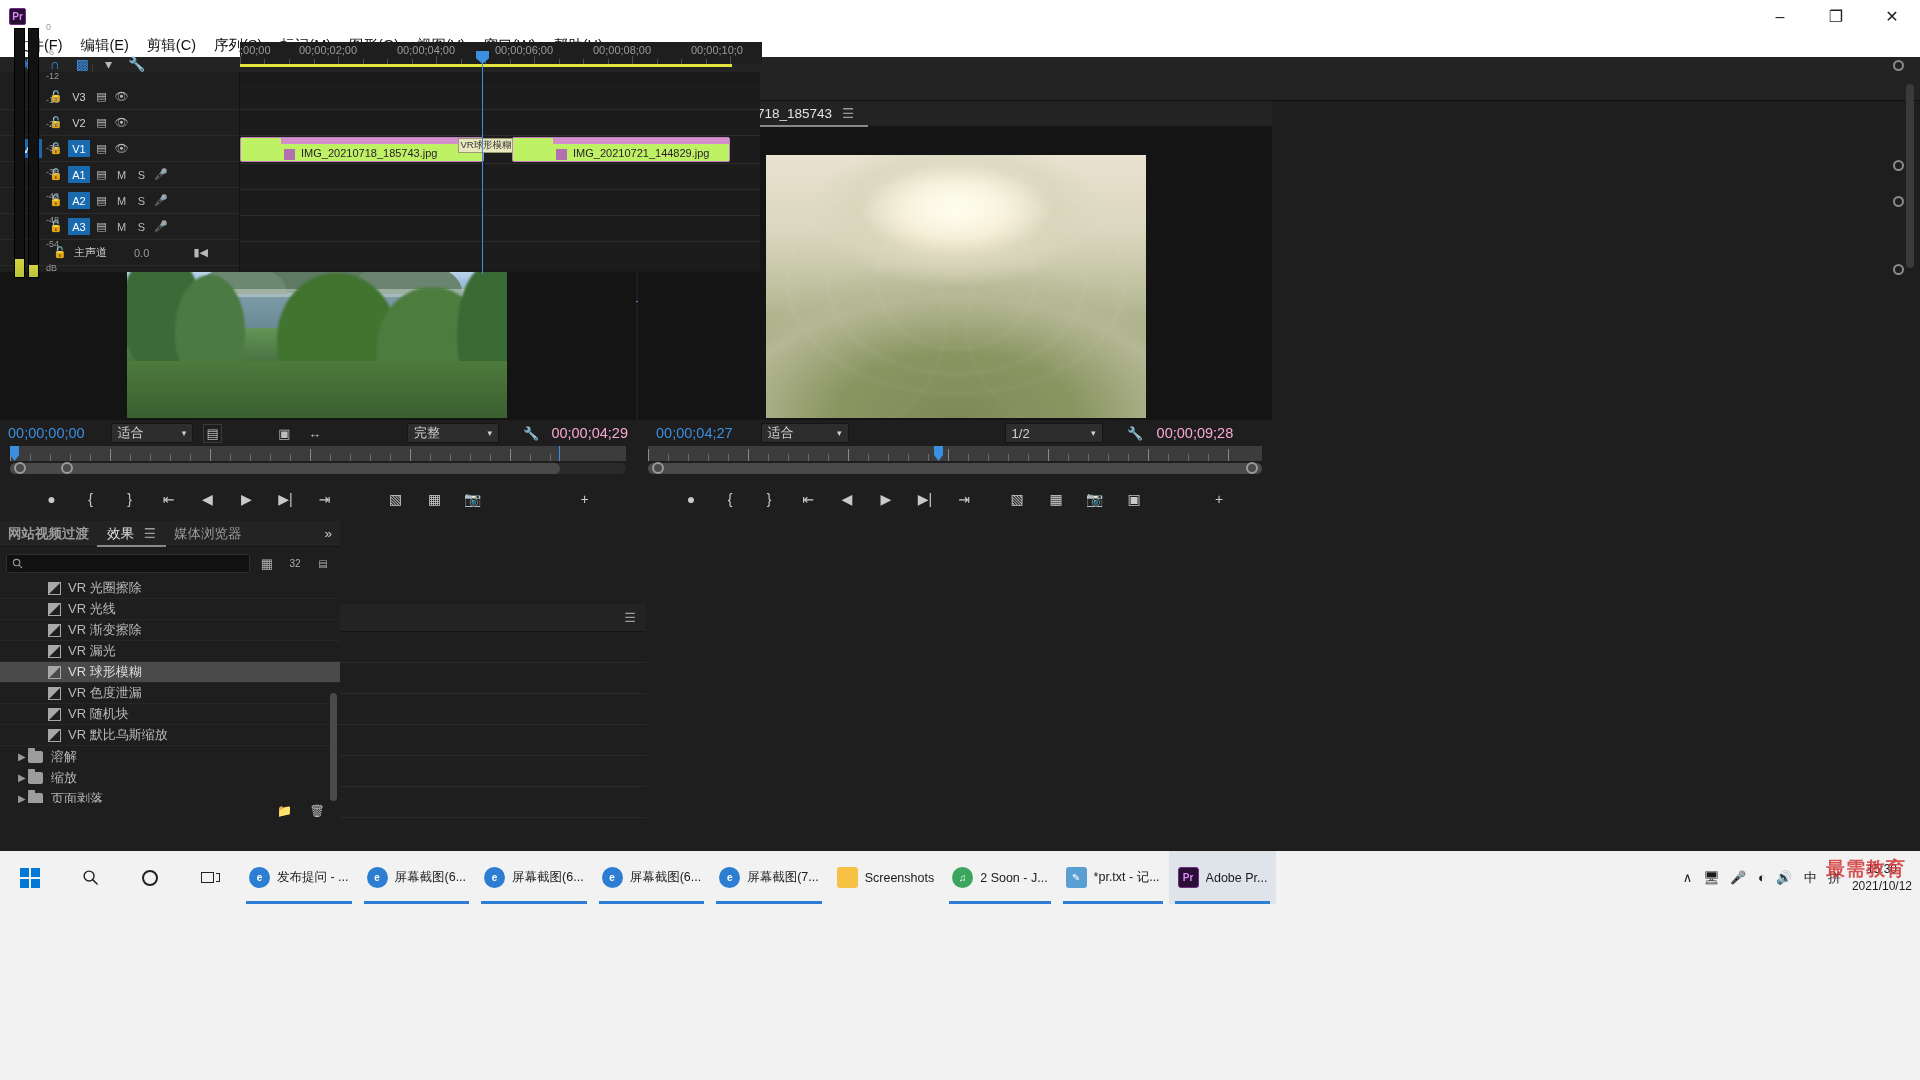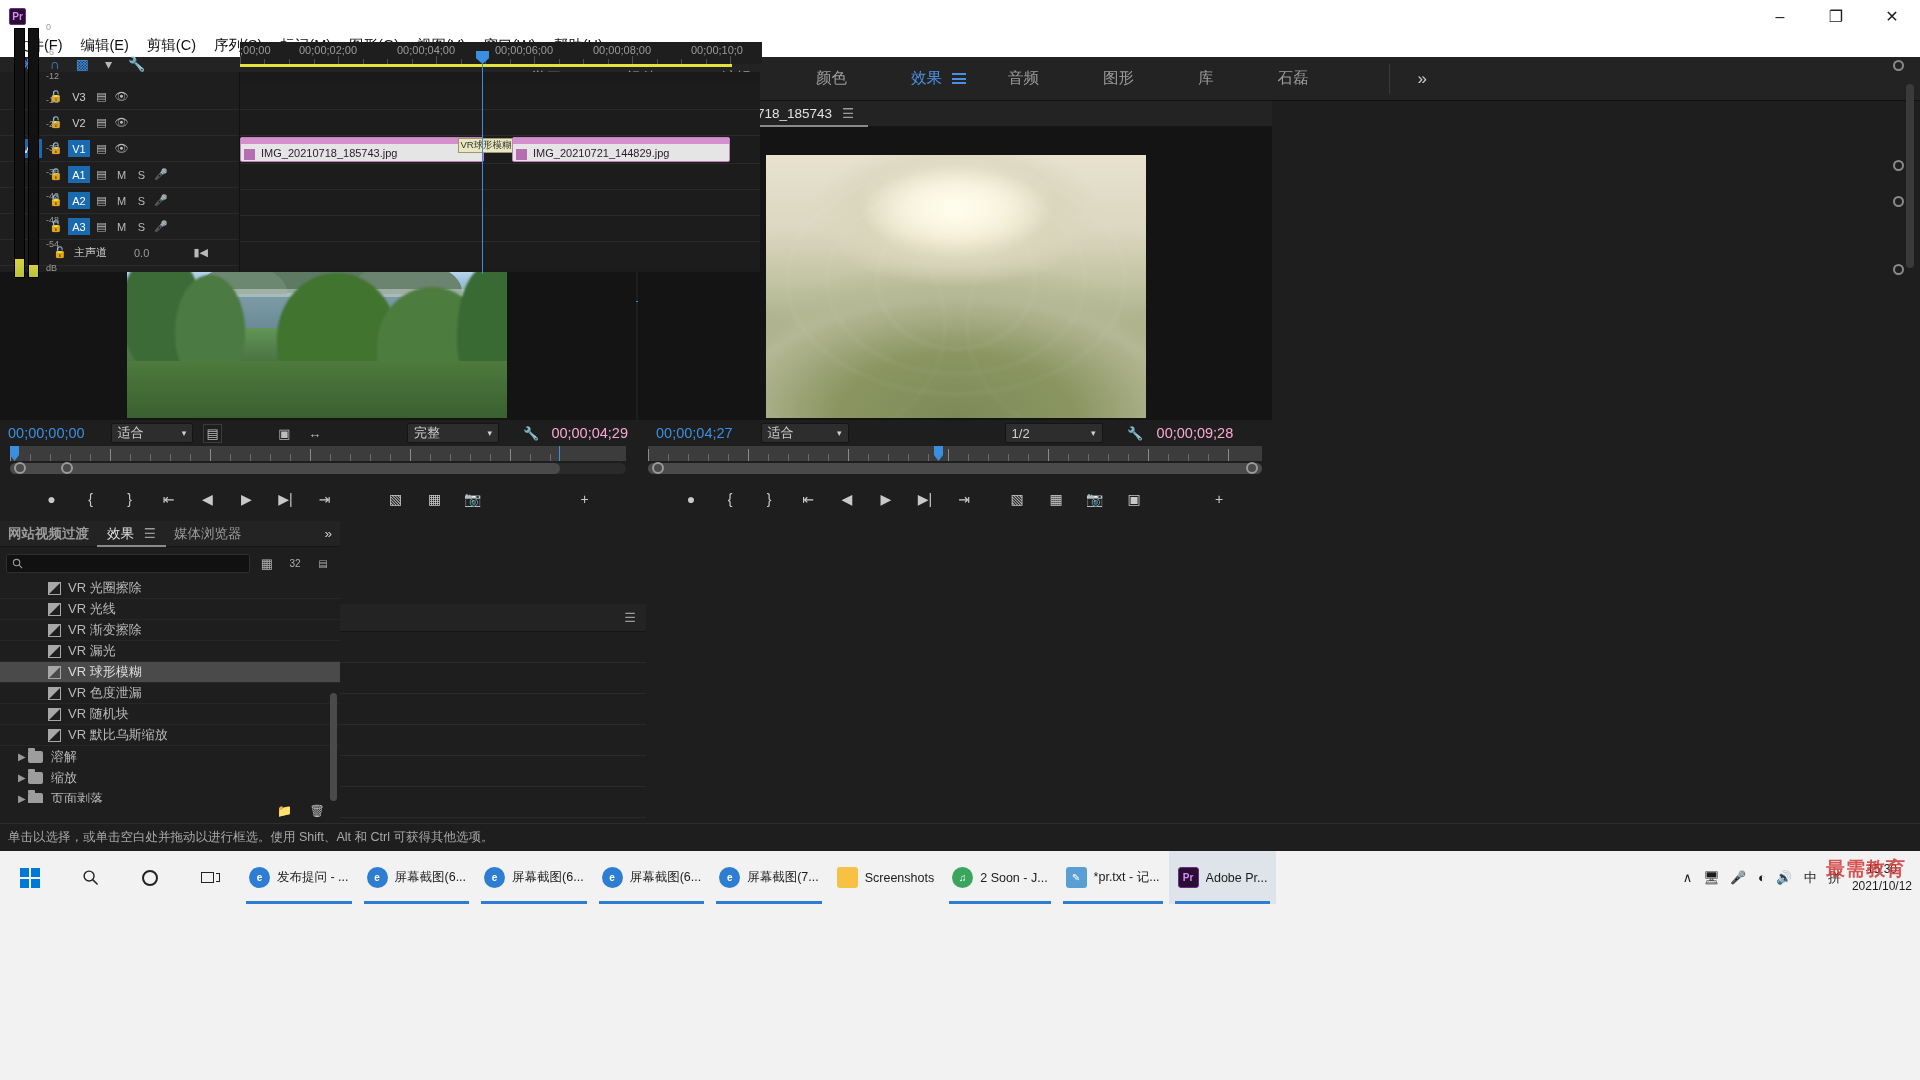--- a/index.html
+++ b/index.html
@@ -145,21 +145,21 @@
   .tl-rlabel { position:absolute; top:2px; color:#9b9b9b; font-size:11px; }
   .tl-tick { position:absolute; bottom:0; width:1px; background:#4f4f4f; }
   .track-head { height:26px; display:flex; align-items:center; gap:3px; padding-left:48px;
                 border-bottom:1px solid #2a2a2a; }
   .th-btn { width:17px; height:17px; display:flex; align-items:center; justify-content:center;
             color:#b9b9b9; font-size:11px; }
   .th-name { width:22px; height:17px; display:flex; align-items:center; justify-content:center;
              color:#cfcfcf; font-size:11px; }
   .th-name.on { background:#1a6ab0; color:#fff; }
   .clip { position:absolute; border-radius:2px; overflow:hidden; }
-  .clip-v { background:#e5e5e5; border:1px solid #c47fc0; }
+  .clip-v { background:#bef264; border:1px solid #c47fc0;padding-left:40px; }
   .clip-label { font-size:11px; color:#2a1a2a; padding-left:3px; white-space:nowrap; }
   .clip-ic { width:11px; height:11px; background:#b46fb0; display:inline-block;
              vertical-align:middle; margin-right:3px; }
   .transition {
     position:absolute; background:#e9e7bf; border:1px solid #9a9a72;
     font-size:9.5px; color:#333; display:flex; align-items:center; justify-content:center;
     white-space:nowrap; overflow:hidden;
   }
   .playhead-line { position:absolute; width:1px; background:#3b8fe0; }
   .playhead-top { position:absolute; width:13px; height:13px; background:#3b8fe0;
@@ -232,36 +232,20 @@
     <div class="menuitem">窗口(W)</div>
     <div class="menuitem">帮助(H)</div>
   </div>
 
   <div class="wsbar">
     <div class="home-btn">
       <svg width="21" height="21" viewBox="0 0 24 24" fill="none" stroke="#d8d8d8" stroke-width="1.7">
         <path d="M3 11 L12 3 L21 11"></path>
           <path d="M6 10.5 V20 H18 V10.5"></path>
       </svg>
-    </div>
-    <div class="ws-tabs">
-      <div class="ws-tab">学习</div>
-      <div class="ws-tab">组件</div>
-      <div class="ws-tab">编辑</div>
-      <div class="ws-tab">颜色</div>
-      <div class="ws-tab active">效果</div>
-      <div class="ws-ham">
-          <i></i>
-          <i></i>
-          <i></i>
-        </div>
-      <div class="ws-tab">音频</div>
-      <div class="ws-tab">图形</div>
-      <div class="ws-tab">库</div>
-      <div class="ws-tab">石磊</div>
     </div>
     <div class="ws-overflow">»</div>
   </div>
 
   <div class="panel" id="source-panel">
     <div class="panel-tabbar">
       <div class="ptab">效果控件</div>
       <div class="ptab">Lumetri 范围</div>
       <div class="ptab active">
         <span>源: IMG_20210721_144829.jpg</span>
@@ -745,23 +729,20 @@
       <span style="color:#9b9b9b;font-size:13px;">☰</span>
     </div>
     <div class="rp-row">基本声音</div>
     <div class="rp-row">Lumetri 颜色</div>
     <div class="rp-row">库</div>
     <div class="rp-row">标记</div>
     <div class="rp-row">历史记录</div>
     <div class="rp-row">信息</div>
   </div>
 
-  <div class="statusbar">
-    <span class="status-text">单击以选择，或单击空白处并拖动以进行框选。使用 Shift、Alt 和 Ctrl 可获得其他选项。</span>
-  </div>
 
   <div class="taskbar">
     <div class="tb-inner">
       <div class="tb-sys">
         <div style="width:20px;height:20px;display:grid;grid-template-columns:1fr 1fr;grid-gap:2px;">
           <div style="background:#0078d7;"></div>
             <div style="background:#0078d7;"></div>
           <div style="background:#0078d7;"></div>
             <div style="background:#0078d7;"></div>
         </div>

